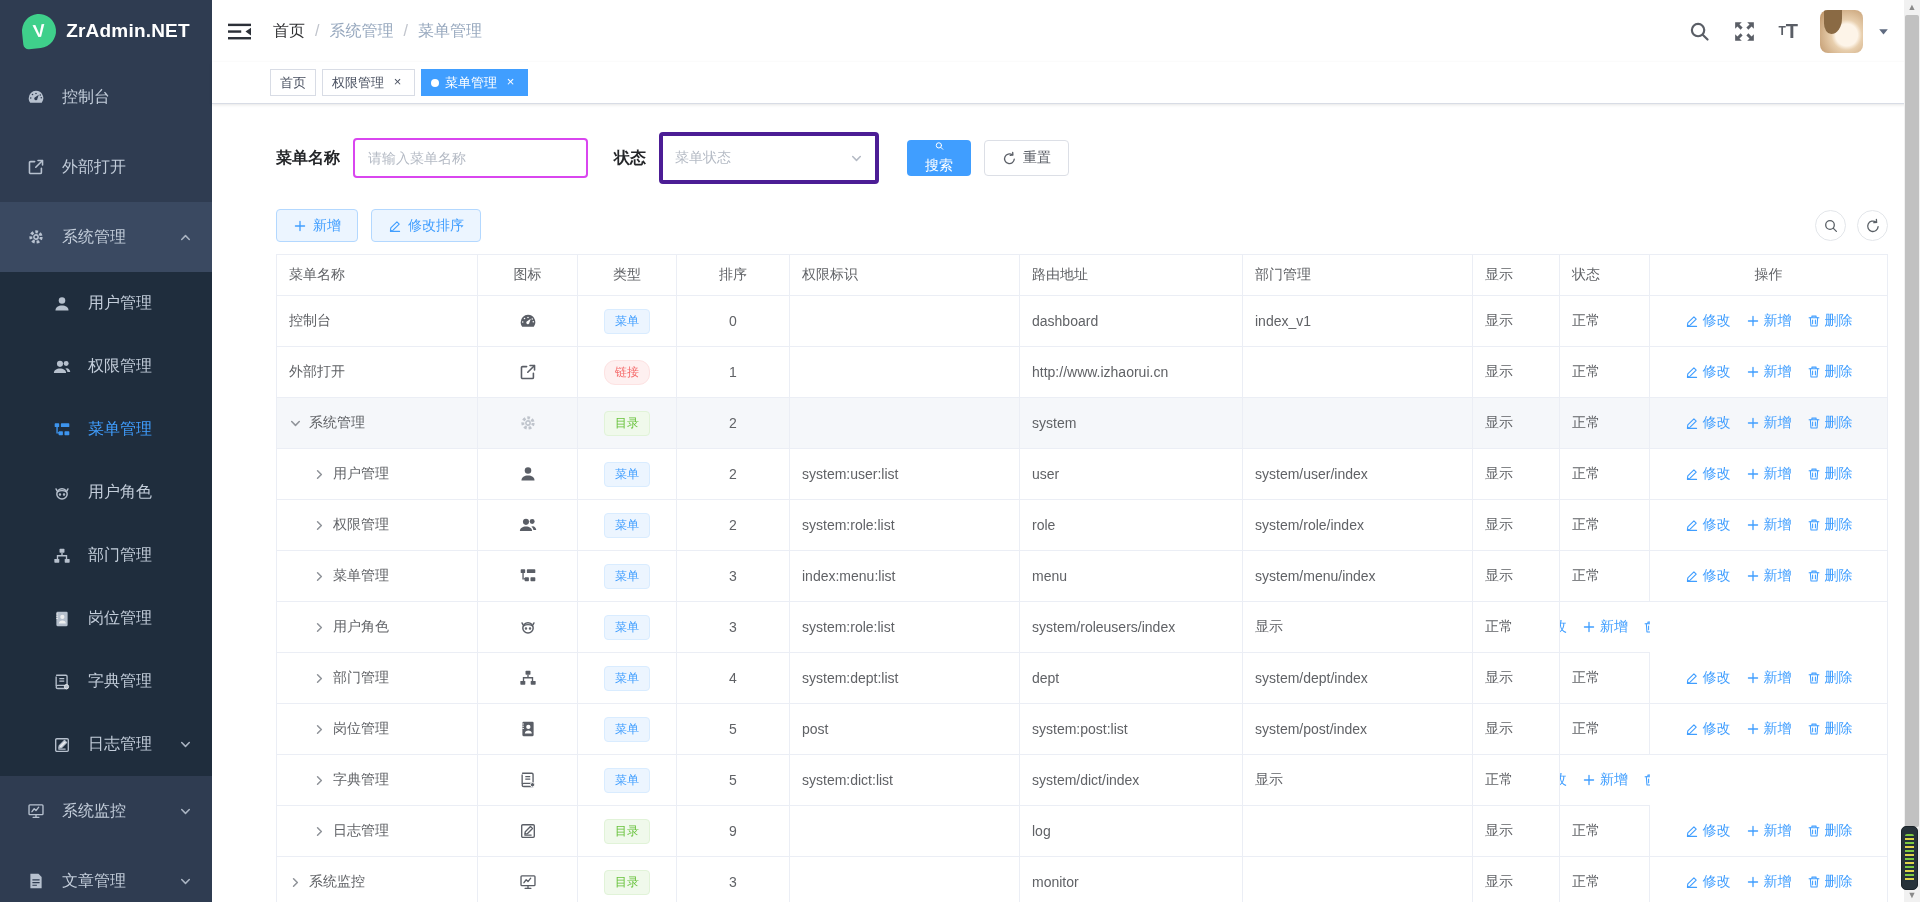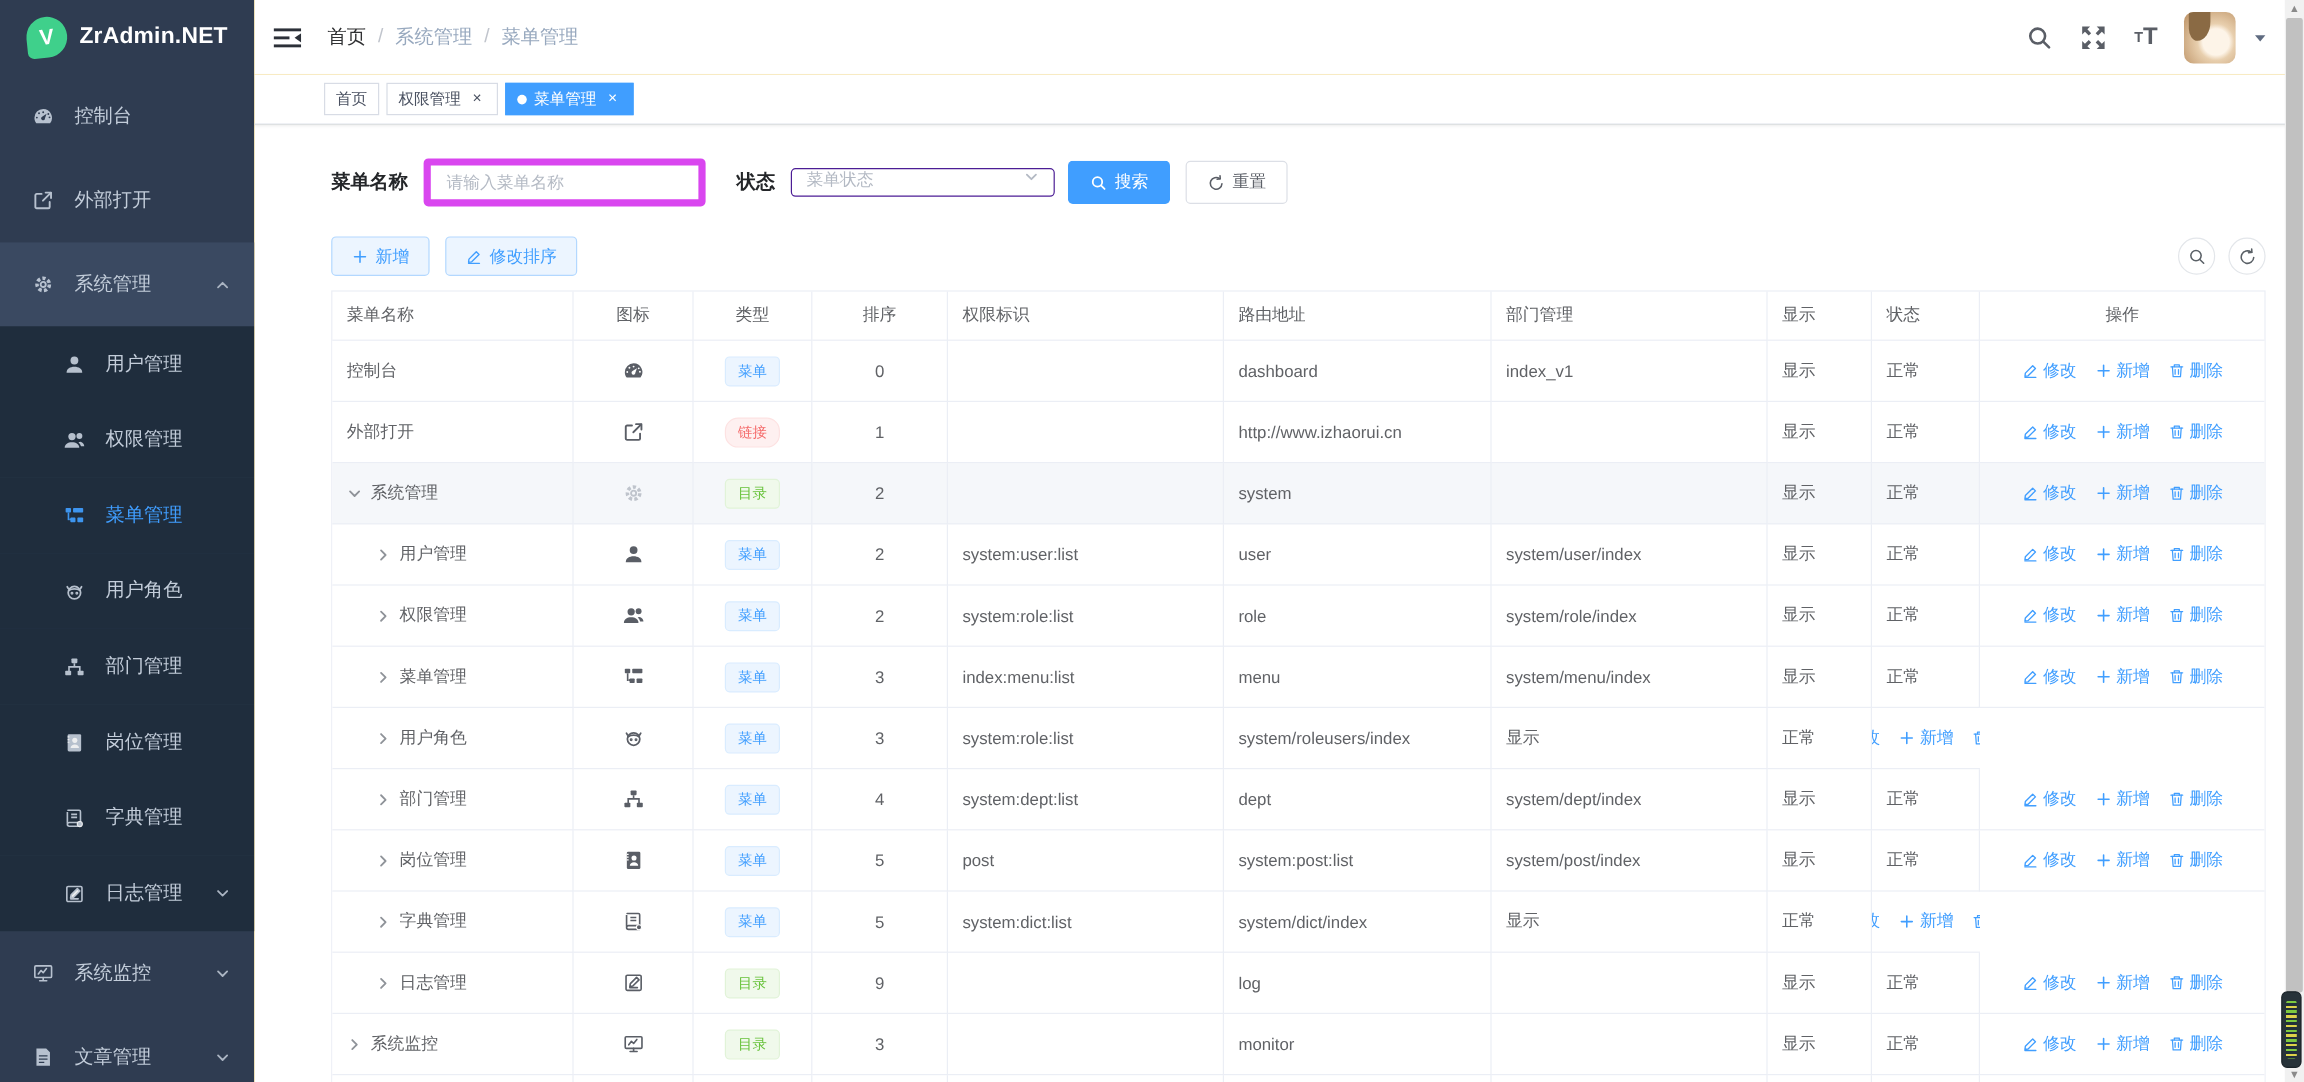--- a/index.html
+++ b/index.html
@@ -44,27 +44,27 @@
   .tag-dot { width:8px; height:8px; border-radius:50%; background:#fff; }
   .tag-close { font-size:13px; width:15px; height:15px; line-height:13px; text-align:center; border-radius:50%; }
   .tag.active .tag-close { color:#fff; }
 
   .content { flex:1; padding:28px 32px 0 64px; overflow:hidden; background:#fff; }
 
   
   .filter-row { display:flex; align-items:center; }
   .f-label { font-weight:bold; color:#242629; font-size:16px; margin-right:13px; }
   .f-label.second { margin-left:26px; }
-  .text-input { width:235px; height:40px; border:6px solid #d946ef; border-radius:4px; padding:0 13px; font-size:14px; color:#606266; outline:none; font-family:inherit; }
+  .text-input { width:235px; height:40px; border:2px solid #d946ef; border-radius:4px; padding:0 13px; font-size:14px; color:#606266; outline:none; font-family:inherit; }
   .text-input::placeholder { color:#b4bac4; }
-  .select-box { width:220px; height:24px; border:1px solid #4c1d95; border-radius:4px; padding:0 12px; display:flex; align-items:flex-start; justify-content:space-between; cursor:pointer; }
+  .select-box { width:220px; height:52px; border:4px solid #4c1d95; border-radius:4px; padding:0 12px; display:flex; align-items:center; justify-content:space-between; cursor:pointer; }
   .select-placeholder { color:#b4bac4; font-size:14px; }
   .select-box .chev { color:#b4bac4; display:inline-flex; }
   .btn { height:36px; border-radius:4px; font-size:14px; display:inline-flex; align-items:center; justify-content:center; gap:6px; cursor:pointer; padding:0 17px; border:1px solid transparent; font-family:inherit; }
-  .btn-primary { background:#409eff; color:#fff; margin-left:11px; }
+  .btn-primary { background:#409eff; color:#fff; margin-left:28px;flex-direction:column; }
   .btn-plain-white { background:#fff; border-color:#dcdfe6; color:#5a5e66; margin-left:13px; }
 
   
   .action-row { display:flex; align-items:center; margin-top:25px; }
   .btn-sm { height:33px; font-size:14px; border-radius:4px; display:inline-flex; align-items:center; gap:6px; padding:0 16px; cursor:pointer;
             background:#ecf5ff; border:1px solid #b3d8ff; color:#409eff; }
   .btn-sm + .btn-sm { margin-left:13px; }
   .circle-btn { width:31px; height:31px; border-radius:50%; border:1px solid #e3e6ea; background:#fff; color:#5a6066; display:inline-flex; align-items:center; justify-content:center; cursor:pointer; }
   .circle-btn + .circle-btn { margin-left:11px; }
   .spacer { margin-left:auto; }

